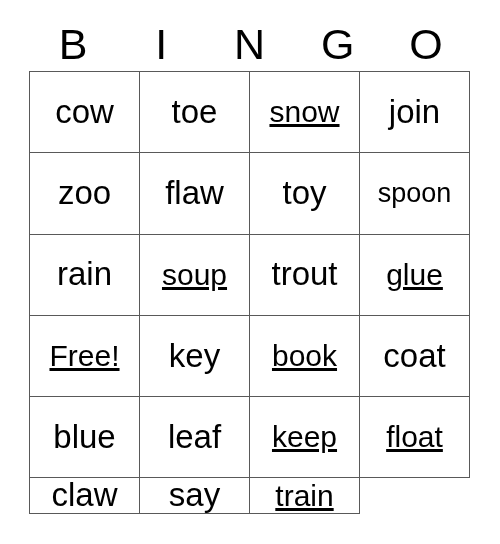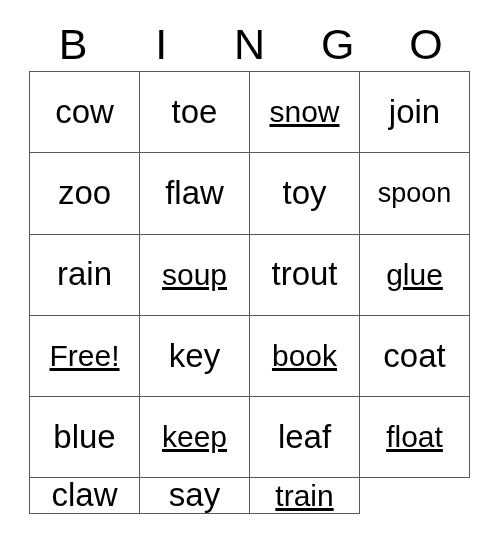--- a/index.html
+++ b/index.html
@@ -146,24 +146,24 @@
         <span class="cell-text fit-sm">book</span>
       </div>
 
     <div class="bingo-cell">
         <span class="cell-text">coat</span>
       </div>
     <div class="bingo-cell">
         <span class="cell-text">blue</span>
       </div>
     <div class="bingo-cell">
-        <span class="cell-text fit-sm">keep</span>
+        <span class="cell-text">leaf</span>
       </div>
     <div class="bingo-cell">
-        <span class="cell-text">leaf</span>
+        <span class="cell-text fit-sm">keep</span>
       </div>
     <div class="bingo-cell">
         <span class="cell-text fit-sm">float</span>
       </div>
 
     <div class="bingo-cell">
         <span class="cell-text">claw</span>
       </div>
     <div class="bingo-cell">
         <span class="cell-text">say</span>

